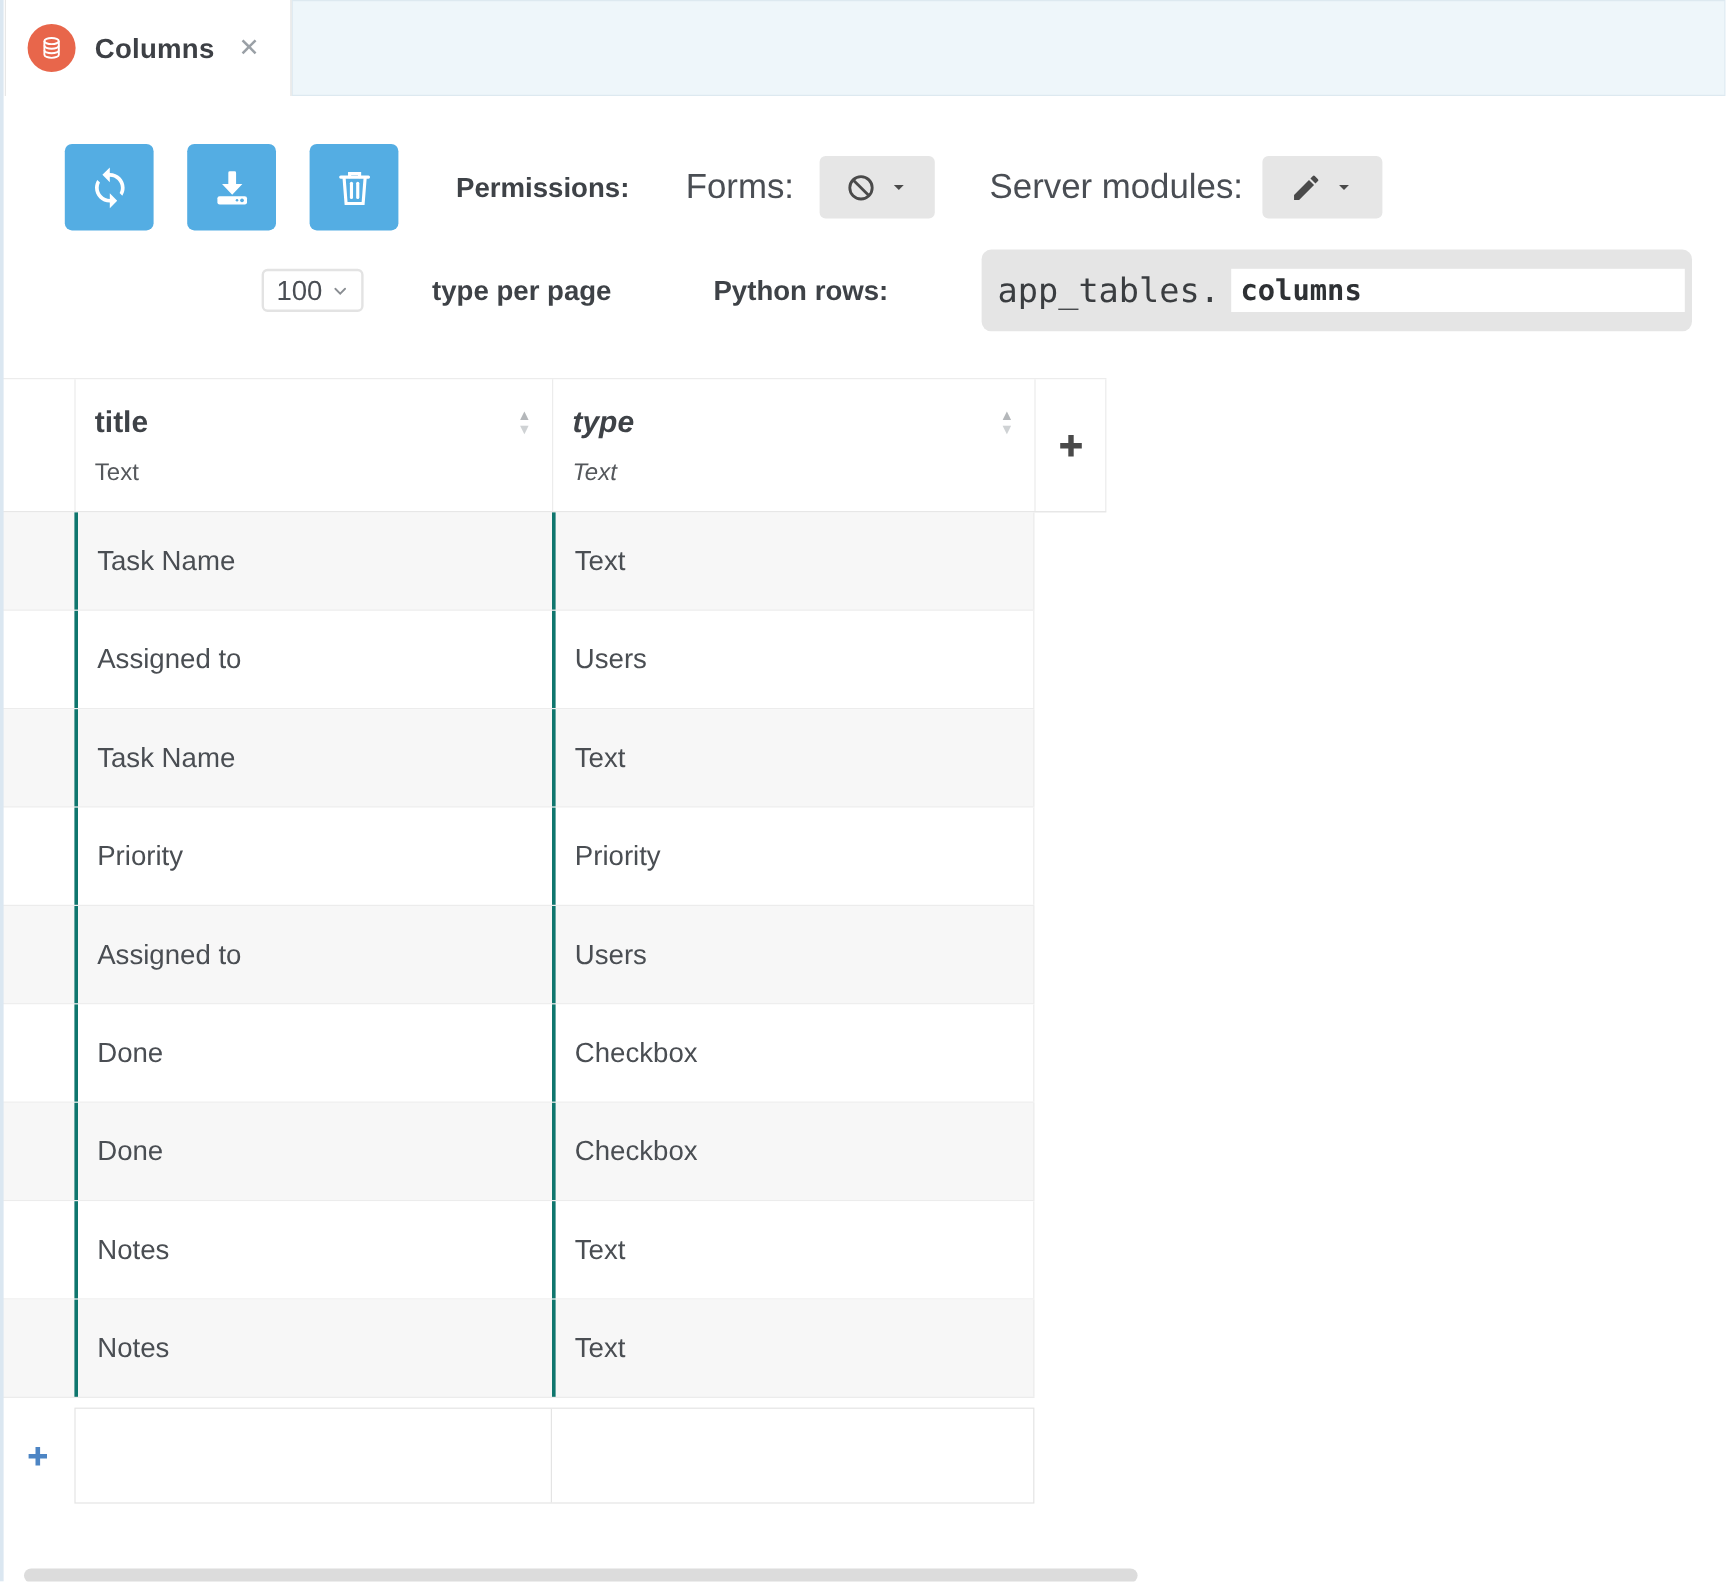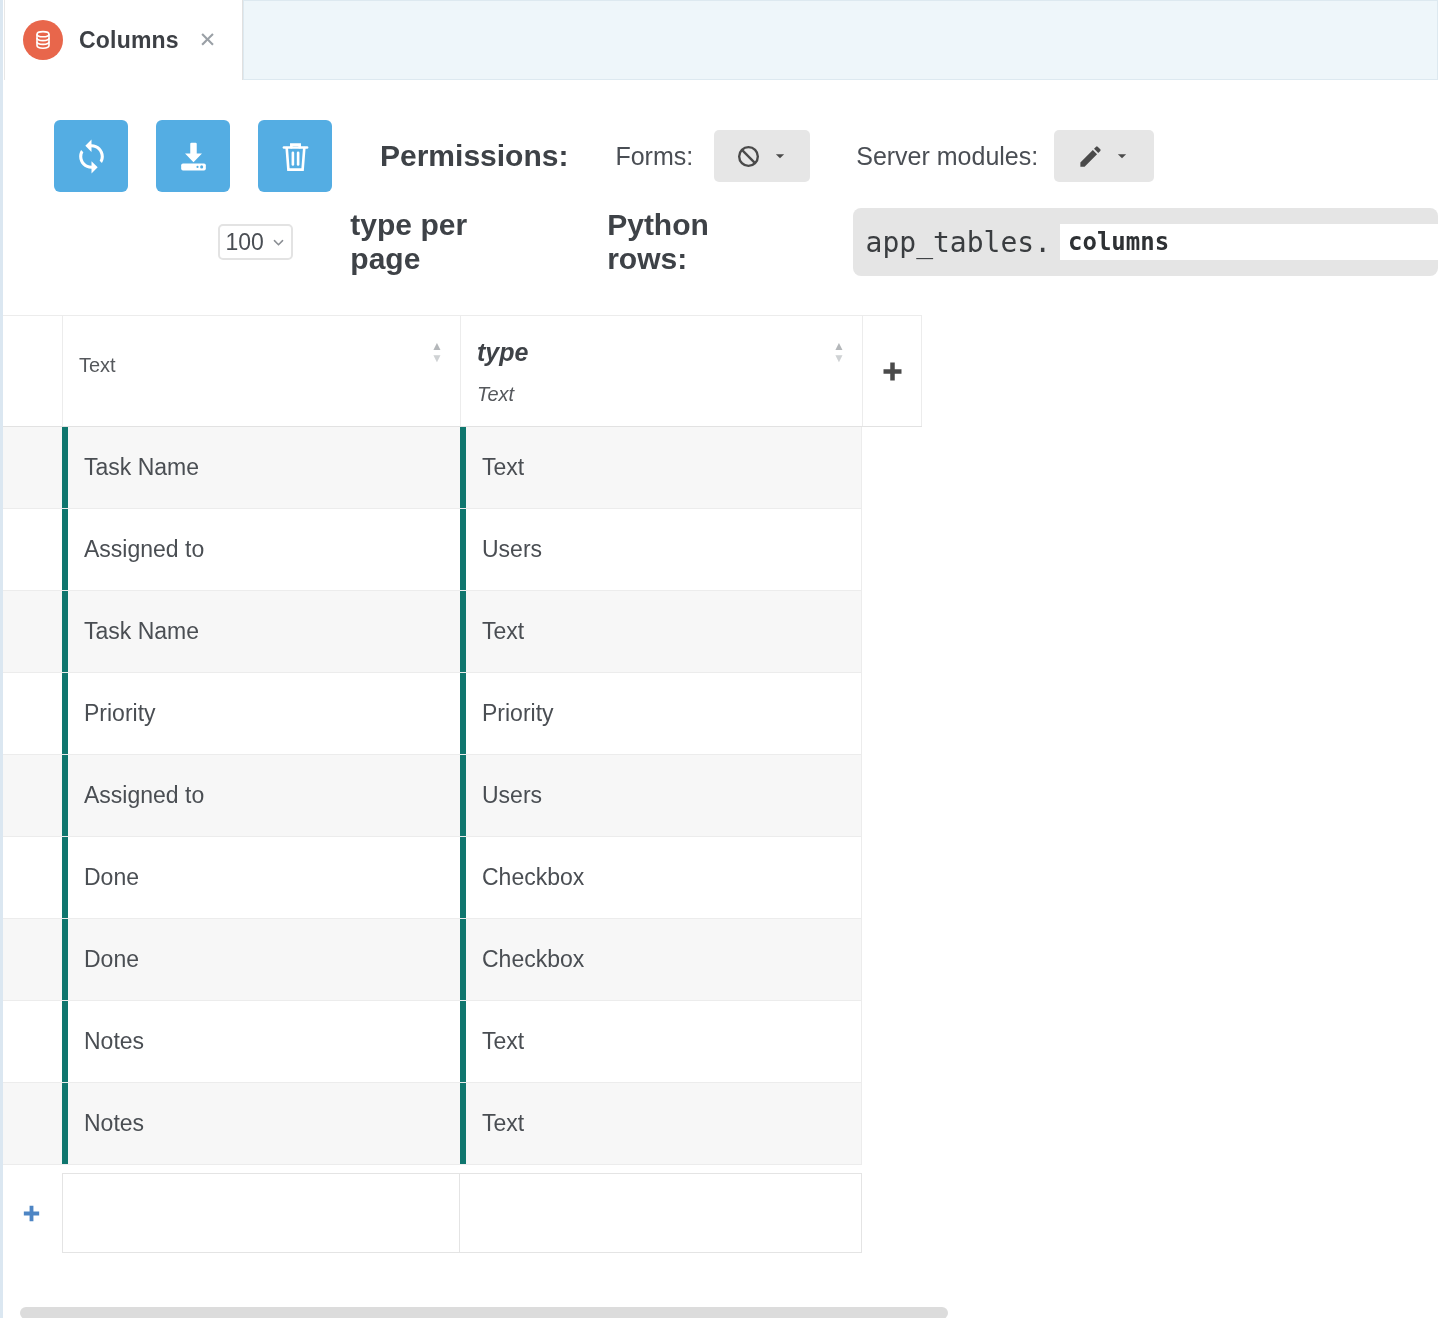--- a/index.html
+++ b/index.html
@@ -23,22 +23,22 @@
   .tab-title { margin-left:16px; font-size:23px; font-weight:700; color:#3d4045; letter-spacing:.2px; }
   .tab-close { margin-left:20px; font-size:21px; color:#9aa0a6; cursor:pointer; }
 
   
   .toolbar-row1 { position:absolute; left:54px; top:120px; height:72px;
     display:flex; align-items:center; }
   .icon-btn { width:74px; height:72px; background:#54ade3; border:none; border-radius:6px;
     display:flex; align-items:center; justify-content:center; cursor:pointer; }
   .icon-btn + .icon-btn { margin-left:28px; }
   .icon-btn svg { width:37px; height:37px; }
-  .lbl-bold { font-size:30px; font-weight:700; color:#3e4247; }
-  .lbl-reg  { font-size:25px; font-weight:400; color:#4a4e54; }
+  .lbl-bold { font-size:23px; font-weight:700; color:#3e4247; }
+  .lbl-reg  { font-size:29px; font-weight:400; color:#4a4e54; }
   .ml-perm { margin-left:48px; }
   .ml-forms { margin-left:47px; }
   .dd { margin-left:21px; width:96px; height:52px; background:#e6e6e6; border-radius:5px;
     display:flex; align-items:center; justify-content:center; gap:9px; cursor:pointer; }
   .dd svg.main { width:27px; height:27px; }
   .dd svg.caret { width:18px; height:18px; }
   .ml-server { margin-left:46px; }
   .dd.pencil { margin-left:16px; width:100px; }
 
   
@@ -73,21 +73,21 @@
   .sort .asc  { color:#b4b7ba; }
   .sort .desc { color:#cfd2d4; }
   .th-plus { width:60px; border-left:1px solid #ececec; border-right:1px solid #ececec;
     display:flex; align-items:center; justify-content:center; cursor:pointer; }
   .th-plus svg { width:27px; height:27px; fill:#4a4a4a; }
 
   .tbody { width:862px; }
   .trow { display:flex; height:82px; border-bottom:1px solid #ececec; background:#fff; }
   .trow:nth-child(odd) { background:#f7f7f7; }
   .td-gutter { width:62px; }
-  .td { border-left:6px solid #0f766e; display:flex; align-items:center; padding-left:16px;
+  .td { border-left:3px solid #0f766e; display:flex; align-items:center; padding-left:16px;
     font-size:23px; color:#4a4e53; cursor:text; }
   .td.c-title { width:398px; }
   .td.c-type  { width:402px; border-right:1px solid #ececec; }
 
   .newrow { display:flex; width:862px; height:80px; margin-top:8px; align-items:stretch; }
   .newrow-gutter { width:62px; display:flex; align-items:center; justify-content:center; }
   .newrow-gutter svg { width:23px; height:23px; fill:#4d85c4; cursor:pointer; }
   .newrow-cells { width:800px; display:flex; border:1px solid #e4e4e4; background:#fff; }
   .newcell { cursor:text; }
   .newcell.c-title { width:397px; border-right:1px solid #e4e4e4; }
@@ -173,20 +173,21 @@
   <div class="py-box">
     <span class="py-prefix">app_tables.</span>
     <input class="py-input" type="text" value="columns" style="">
   </div>
 </div>
 
 <div class="table">
   <div class="thead">
     <div class="th-gutter"></div>
     <div class="th c-title">
+      <div class="th-name">title</div>
       <div class="th-sub">Text</div>
       <div class="sort">
         <span class="asc">▲</span>
         <span class="desc">▼</span>
       </div>
     </div>
     <div class="th c-type">
       <div class="th-name">type</div>
       <div class="th-sub">Text</div>
       <div class="sort">

